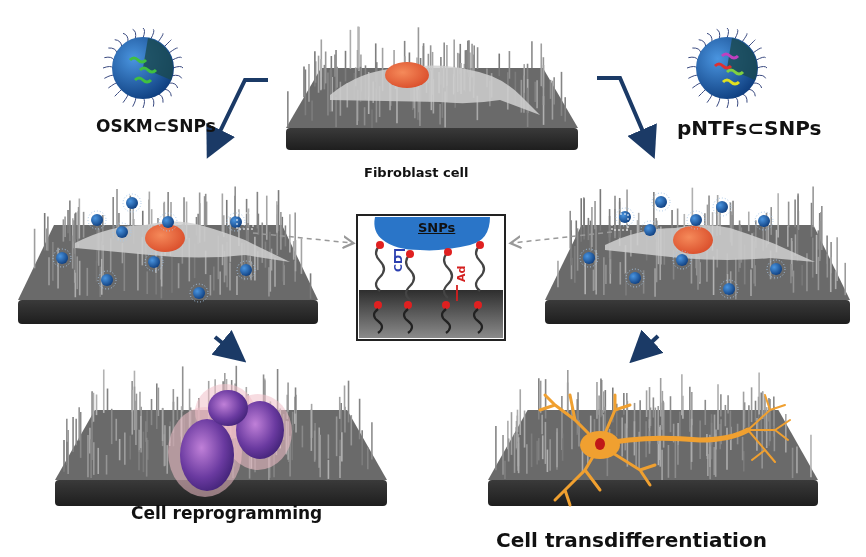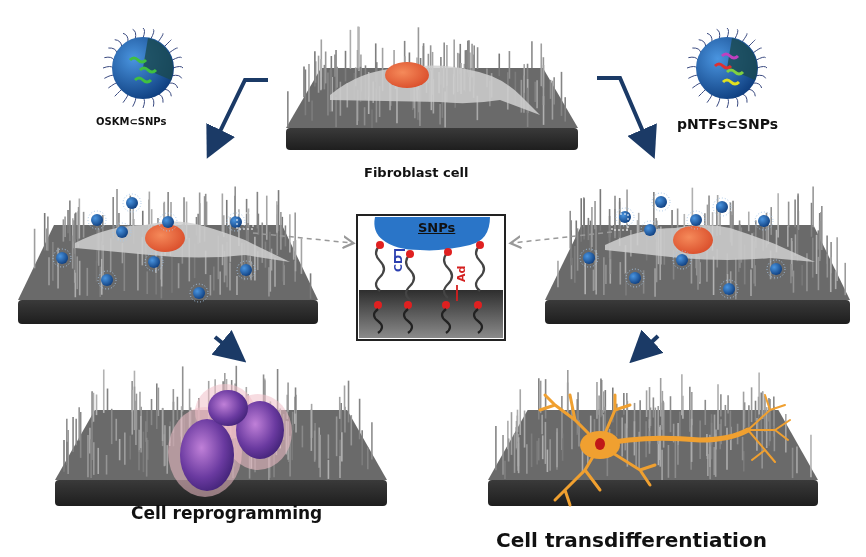--- a/index.html
+++ b/index.html
@@ -950,21 +950,21 @@
     <path d="M748,430 L770,410 M748,430 L775,430 M748,430 L765,450 M770,410 L765,395 M770,410 L785,405 M775,430 L790,420 M775,430 L788,440 M765,450 L775,462 M765,450 L752,460" stroke-width="2"></path>
     <path d="M600,445 L575,420 L555,405 M575,420 L570,395 M555,405 L545,395 M555,405 L540,410" stroke-width="3"></path>
     <path d="M600,445 L585,470 L565,490 M585,470 L600,490 M565,490 L555,500 M565,490 L570,505" stroke-width="3"></path>
     <path d="M600,445 L615,410 L615,395 M615,410 L630,405" stroke-width="3"></path>
     <path d="M600,445 L640,470 L650,485 M640,470 L655,465" stroke-width="3"></path>
     <ellipse cx="600" cy="445" rx="20" ry="14" fill="#f0a030" stroke="none"></ellipse>
     <ellipse cx="600" cy="444" rx="5" ry="6" fill="#c01818" stroke="none"></ellipse>
   </g>
 </svg>
 
-<div class="abs label" style="left:96px;top:116px;font-size:10px;">OSKM⊂SNPs</div>
-<div class="abs label" style="left:677px;top:116px;font-size:14px;">pNTFs⊂SNPs</div>
+<div class="abs label" style="left:96px;top:116px;font-size:17px;">OSKM⊂SNPs</div>
+<div class="abs label" style="left:677px;top:116px;font-size:20px;">pNTFs⊂SNPs</div>
 <div class="abs label" style="left:364px;top:165px;font-size:13px;">Fibroblast cell</div>
 <div class="abs label" style="left:131px;top:503px;font-size:17px;">Cell reprogramming</div>
 <div class="abs label" style="left:496px;top:528px;font-size:20px;">Cell transdifferentiation</div>
 
 <div class="abs label" style="left:418px;top:220px;font-size:13px;color:#111;text-decoration:underline;">SNPs</div>
 <div class="abs label" style="left:392px;top:272px;font-size:11px;color:#2b3fb0;transform:rotate(-90deg);transform-origin:left top;">CD</div>
 <div class="abs label" style="left:455px;top:282px;font-size:11px;color:#d42020;transform:rotate(-90deg);transform-origin:left top;">Ad</div>
 
 </body></html>

